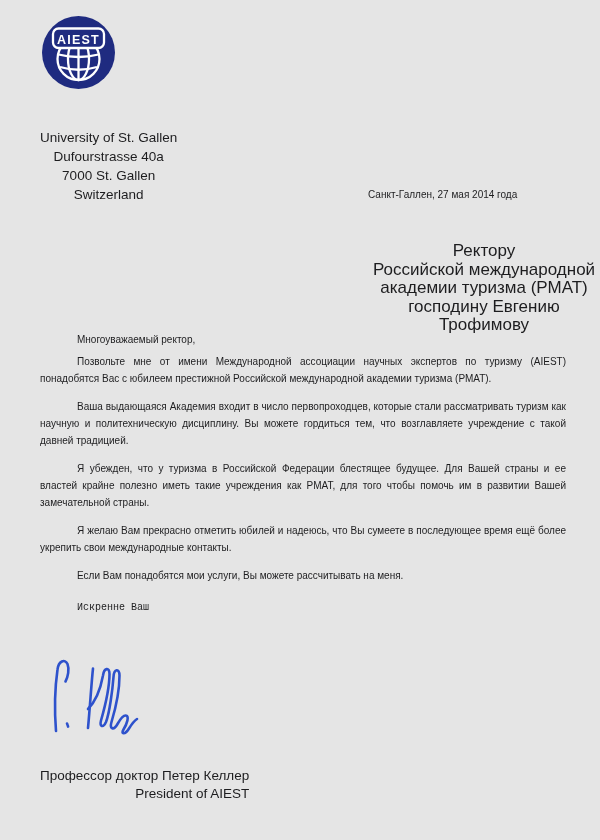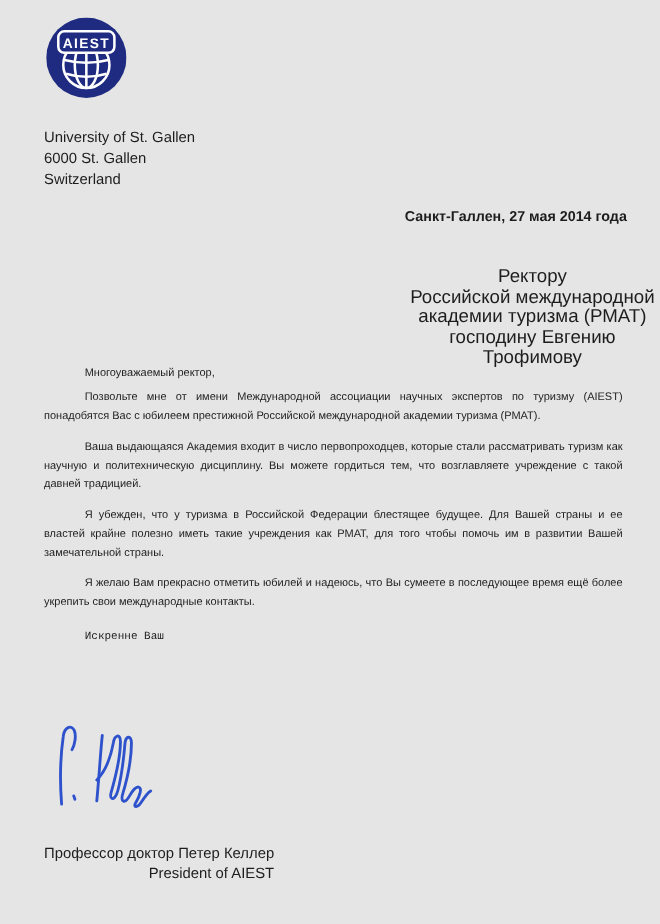--- a/index.html
+++ b/index.html
@@ -1,22 +1,22 @@
 <!DOCTYPE html>
 <html><head>
 <meta charset="utf-8">
 <style>
   html, body { margin:0; padding:0; background:#ffffff; }
   .page {
     position:relative; width:600px; height:840px; background:#e5e5e5;
     overflow:hidden; font-family:"Liberation Sans", sans-serif; color:#1d1d1f;
   }
   .logo { position:absolute; left:42px; top:16px; width:73px; height:73px; }
-  .sender { position:absolute; left:40px; top:115px; font-size:13.5px; line-height:19px; }
-  .dateline { position:absolute; left:368px; top:189px; font-size:13px;font-weight:bold; }
+  .sender { position:absolute; left:40px; top:128px; font-size:13.5px; line-height:19px;text-align:center; }
+  .dateline { position:absolute; left:368px; top:189px; font-size:10px; }
   .recipient { position:absolute; left:368px; top:242px; font-size:17px; line-height:18.5px;text-align:center; }
   .letter-body { position:absolute; left:40px; top:331px; width:526px; font-size:10px; line-height:17px; }
   .letter-body p { margin:0 0 11px 0; text-indent:37px; text-align:justify; }
   .letter-body p.salutation { margin-bottom:5px; text-align:left; }
   .letter-body p.closing { margin-top:15px; margin-bottom:0; text-align:left;font-family:Liberation Mono, monospace; }
   .signature { position:absolute; left:40px; top:652px; width:118px; height:102px; }
   .signoff { position:absolute; left:40px; top:767px; font-size:13.5px; line-height:17.5px;text-align:right; }
 </style>
 </head>
 <body>
@@ -33,39 +33,41 @@
         <path d="M16.5,38.5 Q36.5,43.5 56.5,38.5"></path>
         <path d="M18,51 Q36.5,56.5 55,51"></path>
       </g>
       <rect x="11" y="12.5" width="51" height="19.5" rx="5.5" stroke="#ffffff" stroke-width="2.3" fill="#1f2b80"></rect>
       <text x="36.5" y="27.5" text-anchor="middle" font-size="12.5" letter-spacing="1.2" fill="#ffffff" font-family="Liberation Sans, sans-serif" font-weight="600">AIEST</text>
     </svg>
   </div>
 
   <div class="sender">
     <div>University of St. Gallen</div>
-    <div>6000 St. Gallen</div>
+    <div>Dufourstrasse 40a</div>
+    <div>7000 St. Gallen</div>
     <div>Switzerland</div>
   </div>
 
   <div class="dateline">Санкт-Галлен, 27 мая 2014 года</div>
 
   <div class="recipient">
     <div>Ректору</div>
     <div>Российской международной</div>
     <div>академии туризма (РМАТ)</div>
     <div>господину Евгению Трофимову</div>
   </div>
 
   <div class="letter-body">
     <p class="salutation">Многоуважаемый ректор,</p>
     <p>Позвольте мне от имени Международной ассоциации научных экспертов по туризму (AIEST) понадобятся Вас с юбилеем престижной Российской международной академии туризма (РМАТ).</p>
     <p>Ваша выдающаяся Академия входит в число первопроходцев, которые стали рассматривать туризм как научную и политехническую дисциплину. Вы можете гордиться тем, что возглавляете учреждение с такой давней традицией.</p>
     <p>Я убежден, что у туризма в Российской Федерации блестящее будущее. Для Вашей страны и ее властей крайне полезно иметь такие учреждения как РМАТ, для того чтобы помочь им в развитии Вашей замечательной страны.</p>
     <p>Я желаю Вам прекрасно отметить юбилей и надеюсь, что Вы сумеете в последующее время ещё более укрепить свои международные контакты.</p>
+    <p>Если Вам понадобятся мои услуги, Вы можете рассчитывать на меня.</p>
     <p class="closing">Искренне Ваш</p>
   </div>
 
   <div class="signature">
     <svg width="118" height="102" viewBox="0 0 118 102">
       <g fill="none" stroke-width="2.6" stroke-linecap="round" stroke-linejoin="round" stroke="#2e52cc">
         <path d="M16,79 C 14.5,60 15,35 17.5,17.5 C 18.5,9 25,6.5 27.5,12 C 29.5,17 28,25 25.5,29.5"></path>
         <path d="M27,71.5 C 27.4,72.6 27.8,73.6 28.1,74.6"></path>
         <path d="M53,16.5 C 51.5,30 50,55 48,76"></path>
         <path d="M48,57 C 55,50 60.5,37 63,23.5 C 64,16 69.5,14.5 69.5,22 C 69.5,37 64,58 61,68.5 C 59.5,74.5 63,76.5 66,70 C 69.5,61 72.5,38 73.5,25 C 74,16.5 79.5,16 79.5,23.5 C 79.5,39 74.5,60 71.5,70 C 69.5,77 73.5,79 77.5,72 C 80,67.5 83,63 86,63.5 C 89.5,64 87,72 83.5,77.5 C 80.5,82.5 85,83 89,76.5 C 91.5,72.5 94.5,68.5 97,67"></path>

